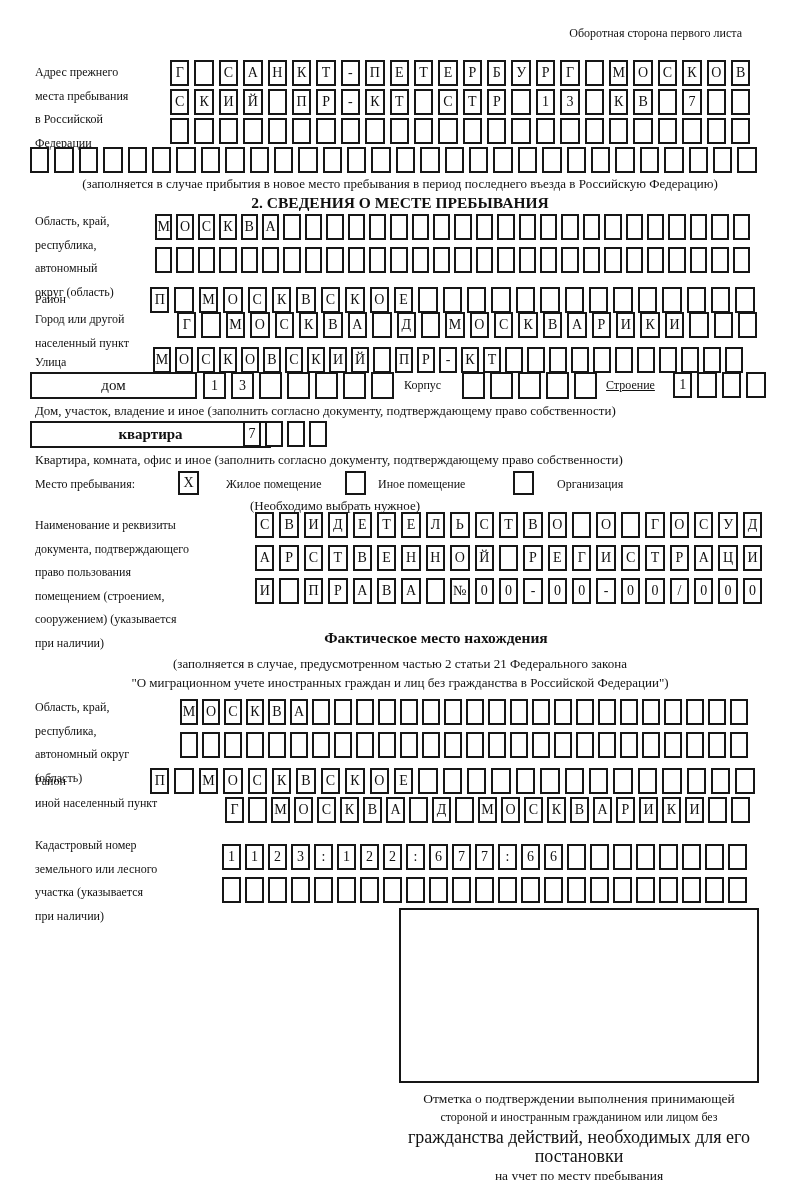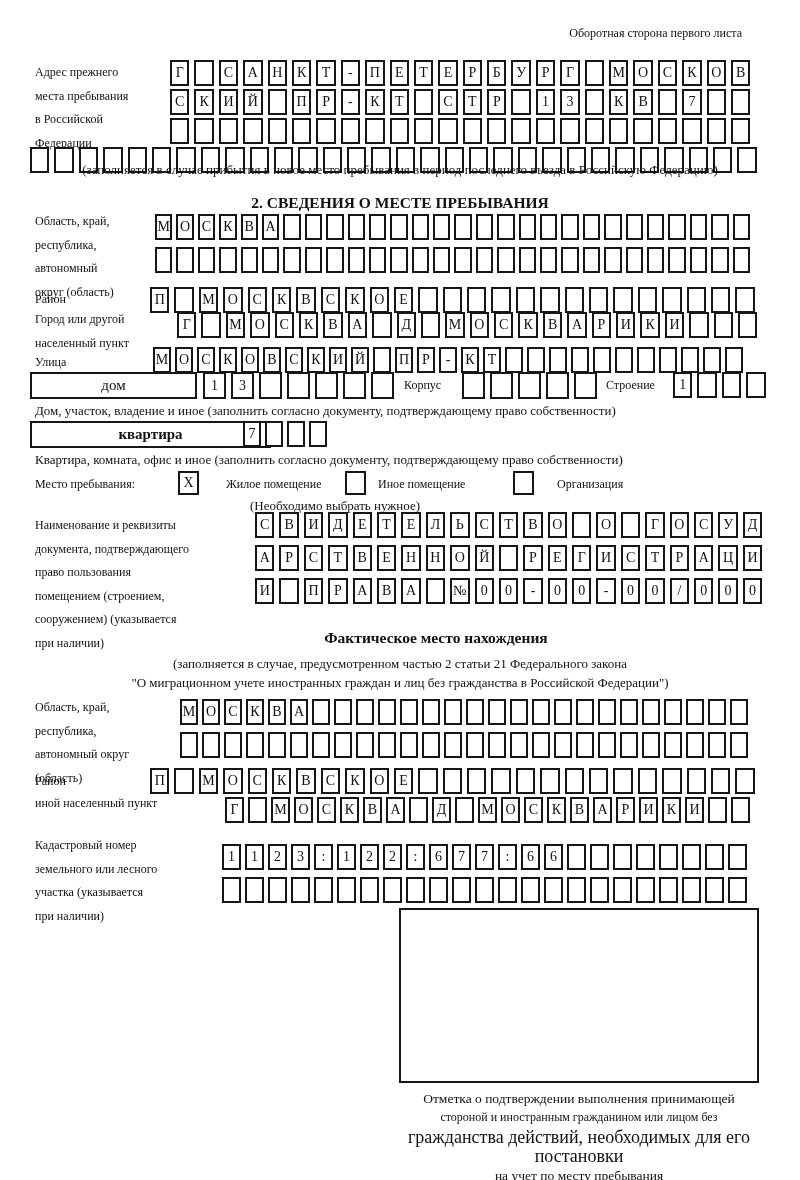--- a/index.html
+++ b/index.html
@@ -150,21 +150,21 @@
       <span class="cell"></span>
       <span class="cell"></span>
       <span class="cell"></span>
       <span class="cell"></span>
       <span class="cell"></span>
       <span class="cell"></span>
       <span class="cell"></span>
       <span class="cell"></span>
       <span class="cell"></span>
     </div>
-  <div class="abs cap ctr" style="top:162px;left:0;width:800px;">(заполняется в случае прибытия в новое место пребывания в период последнего въезда в Российскую Федерацию)</div>
+  <div class="abs cap ctr" style="top:176px;left:0;width:800px;">(заполняется в случае прибытия в новое место пребывания в период последнего въезда в Российскую Федерацию)</div>
 
   <div class="abs ttl" style="top:194px;">2. СВЕДЕНИЯ О МЕСТЕ ПРЕБЫВАНИЯ</div>
 
   <div class="abs" style="top:210px;left:35px;">
     <div class="lbl">Область, край,</div>
     <div class="lbl">республика,</div>
     <div class="lbl">автономный</div>
     <div class="lbl">округ (область)</div>
   </div>
   <div class="abs cellrow pc" style="top:214px;left:155px;">
@@ -330,21 +330,21 @@
       <span class="cell"></span>
     </div>
   <div class="abs lbl" style="top:374px;left:404px;">Корпус</div>
   <div class="abs cellrow pf" style="top:372px;left:462px;">
       <span class="cell"></span>
       <span class="cell"></span>
       <span class="cell"></span>
       <span class="cell"></span>
       <span class="cell"></span>
     </div>
-  <div class="abs lbl" style="top:374px;left:606px;">Строение</div>
+  <div class="abs lbl" style="top:374px;left:606px;text-decoration:underline;">Строение</div>
   <div class="abs cellrow pa" style="top:372px;left:673px;">
       <span class="cell">1</span>
       <span class="cell"></span>
       <span class="cell"></span>
       <span class="cell"></span>
     </div>
   <div class="abs cap" style="top:403px;left:35px;">Дом, участок, владение и иное (заполнить согласно документу, подтверждающему право собственности)</div>
 
   <div class="abs widebox" style="top:421px;left:30px;width:241px;font-weight:bold;">квартира</div>
   <div class="abs cellrow pd" style="top:421px;left:243px;">

